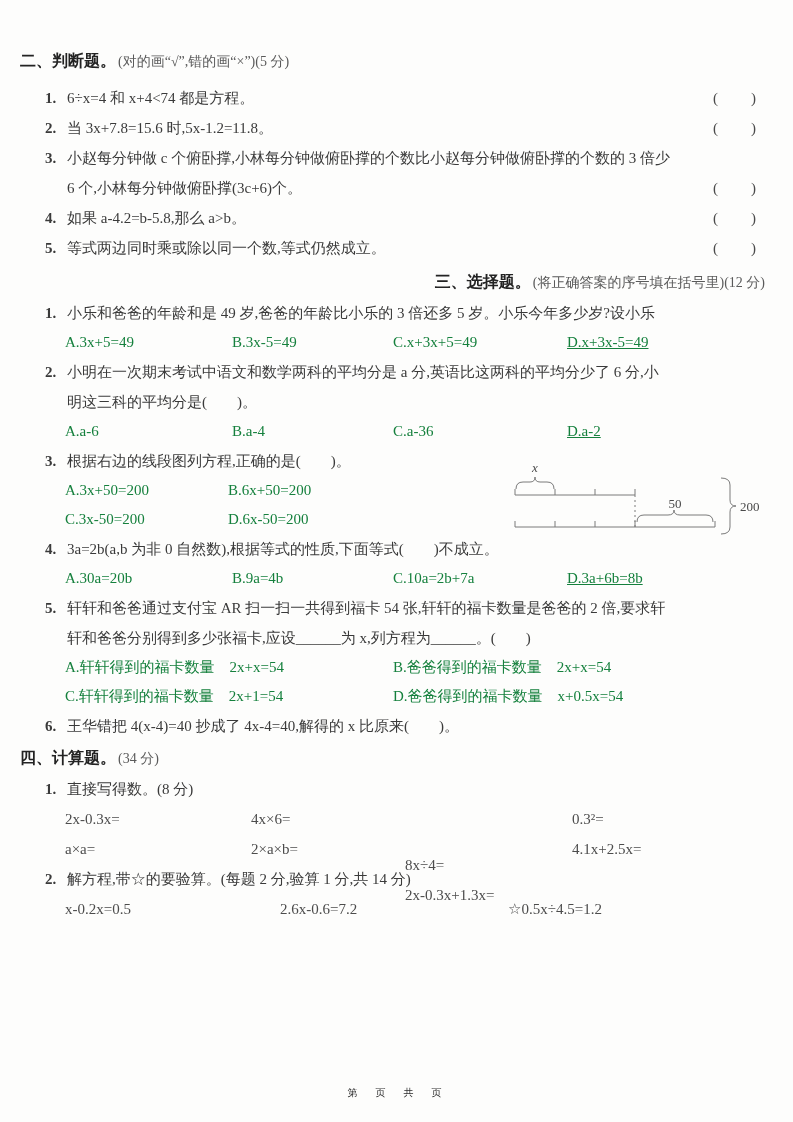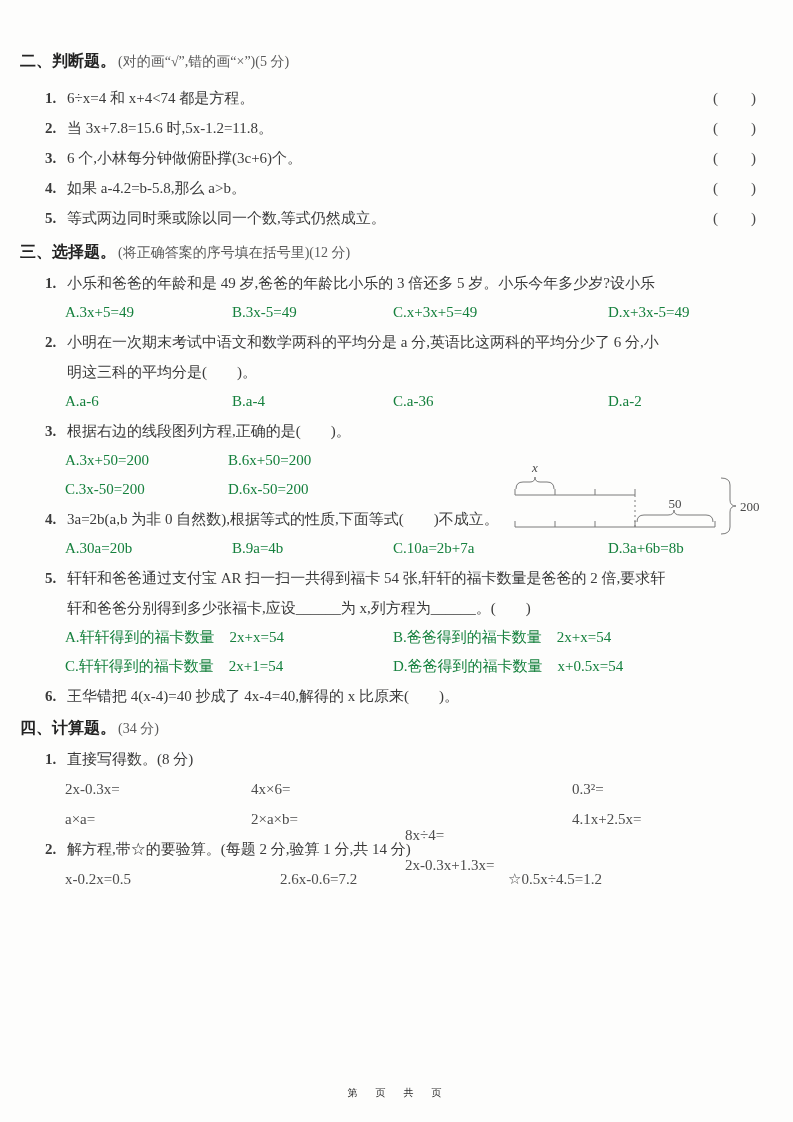--- a/index.html
+++ b/index.html
@@ -16,28 +16,28 @@
     overflow:hidden;
   }
   .sec-title{line-height:30px;font-size:16px;font-weight:bold;color:#232323;}
   .sec-note{font-weight:normal;font-size:14px;color:#5a5a5a;margin-left:2px;}
   .item{position:relative;padding-left:47px;}
   .item .num{position:absolute;left:25px;top:0;font-weight:bold;line-height:30px;}
   .line{position:relative;line-height:30px;white-space:nowrap;}
   .bracket{position:absolute;right:8px;top:0;letter-spacing:1px;color:#4a4a4a;}
   .opt-row{position:relative;height:29px;}
   .opt{position:absolute;top:0;line-height:29px;white-space:nowrap;color:#15803d;}
-  .oA{left:45px;} .oB{left:212px;} .oC{left:373px;} .oD{left:588px;}
+  .oA{left:45px;} .oB{left:212px;} .oC{left:373px;} .oD{left:547px;text-decoration:underline;}
   .g2a{left:45px;} .g2b{left:208px;}
   .h2a{left:45px;} .h2b{left:373px;}
   .expr-row{position:relative;height:30px;}
   .expr{position:absolute;top:0;line-height:30px;white-space:nowrap;color:#4c4c4c;}
   .e1{left:45px;} .e2{left:231px;} .e3{left:385px;margin-top:46px;} .e4{left:552px;}
   .s1{left:45px;} .s2{left:260px;} .s3c{left:488px;}
-  .mt6{margin-top:6px;} .mt4{margin-top:4px;} .mt2{margin-top:2px;}
+  .mt6{margin-top:6px;} .mt4{margin-top:4px;text-align:right;} .mt2{margin-top:2px;}
   .diagram{position:absolute;left:505px;top:458px;}
   .diagram line,.diagram path{stroke:#7a7a7a;stroke-width:1;fill:none;}
   .diagram text{fill:#4a4a4a;font-size:13px;font-family:"Liberation Serif","DejaVu Serif",serif;}
   .footer{position:absolute;top:1086px;left:0;width:100%;text-align:center;
           font-size:10px;color:#2e2e2e;letter-spacing:4px;}
 </style>
 </head>
 <body>
 
 <div class="page">
@@ -50,20 +50,21 @@
     <div class="item">
       <span class="num">1.</span>
       <div class="line"><span>6÷x=4 和 x+4&lt;74 都是方程。</span><span class="bracket">(　　)</span></div>
     </div>
     <div class="item">
       <span class="num">2.</span>
       <div class="line"><span>当 3x+7.8=15.6 时,5x-1.2=11.8。</span><span class="bracket">(　　)</span></div>
     </div>
     <div class="item">
       <span class="num">3.</span>
+      <div class="line"><span>小赵每分钟做 c 个俯卧撑,小林每分钟做俯卧撑的个数比小赵每分钟做俯卧撑的个数的 3 倍少</span></div>
       <div class="line"><span>6 个,小林每分钟做俯卧撑(3c+6)个。</span><span class="bracket">(　　)</span></div>
     </div>
     <div class="item">
       <span class="num">4.</span>
       <div class="line"><span>如果 a-4.2=b-5.8,那么 a&gt;b。</span><span class="bracket">(　　)</span></div>
     </div>
     <div class="item">
       <span class="num">5.</span>
       <div class="line"><span>等式两边同时乘或除以同一个数,等式仍然成立。</span><span class="bracket">(　　)</span></div>
     </div>

